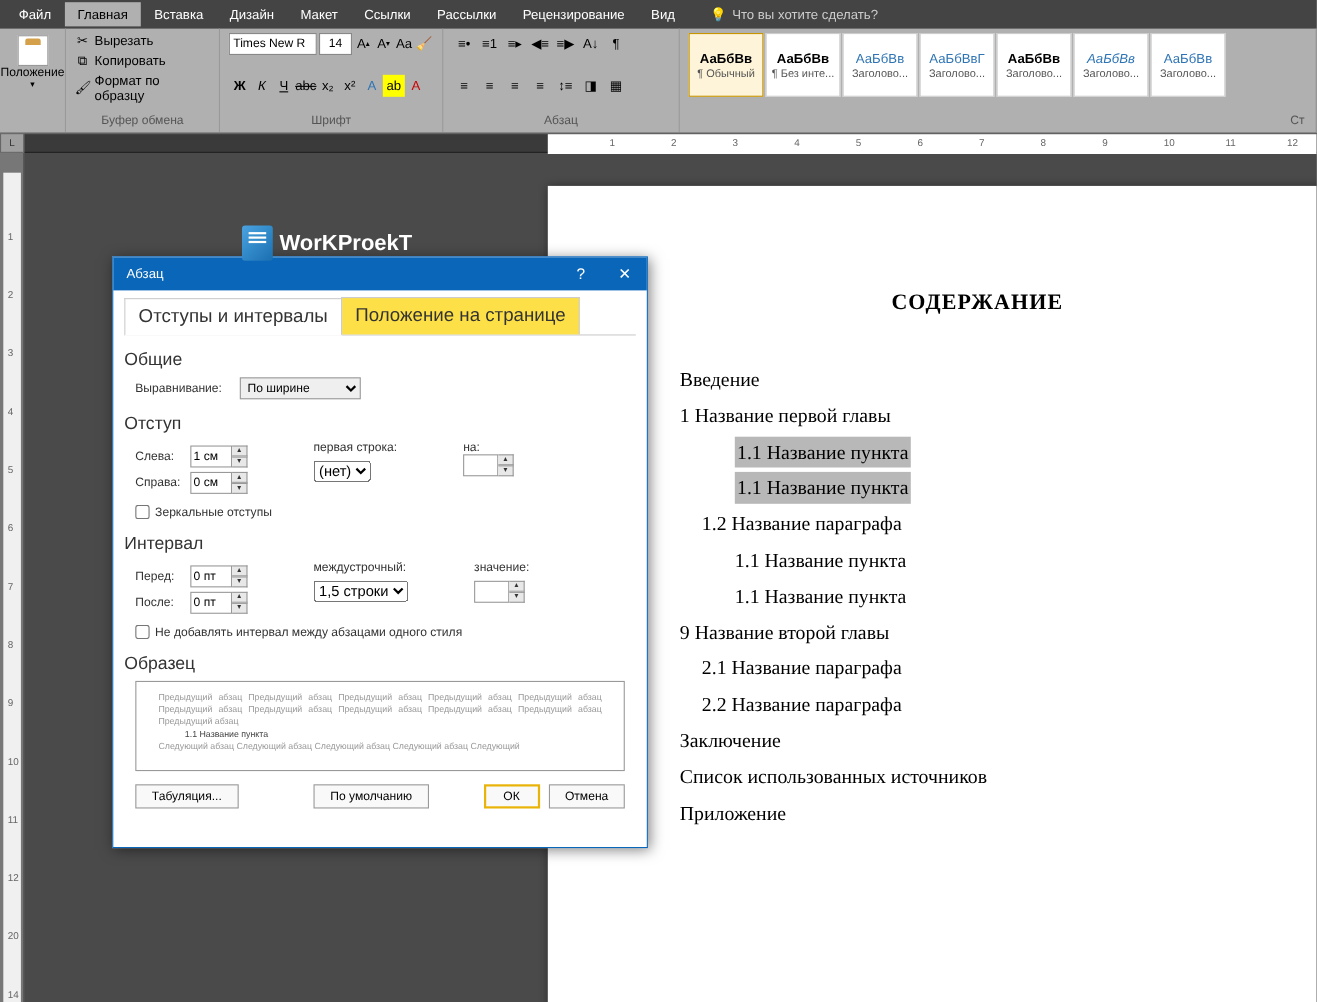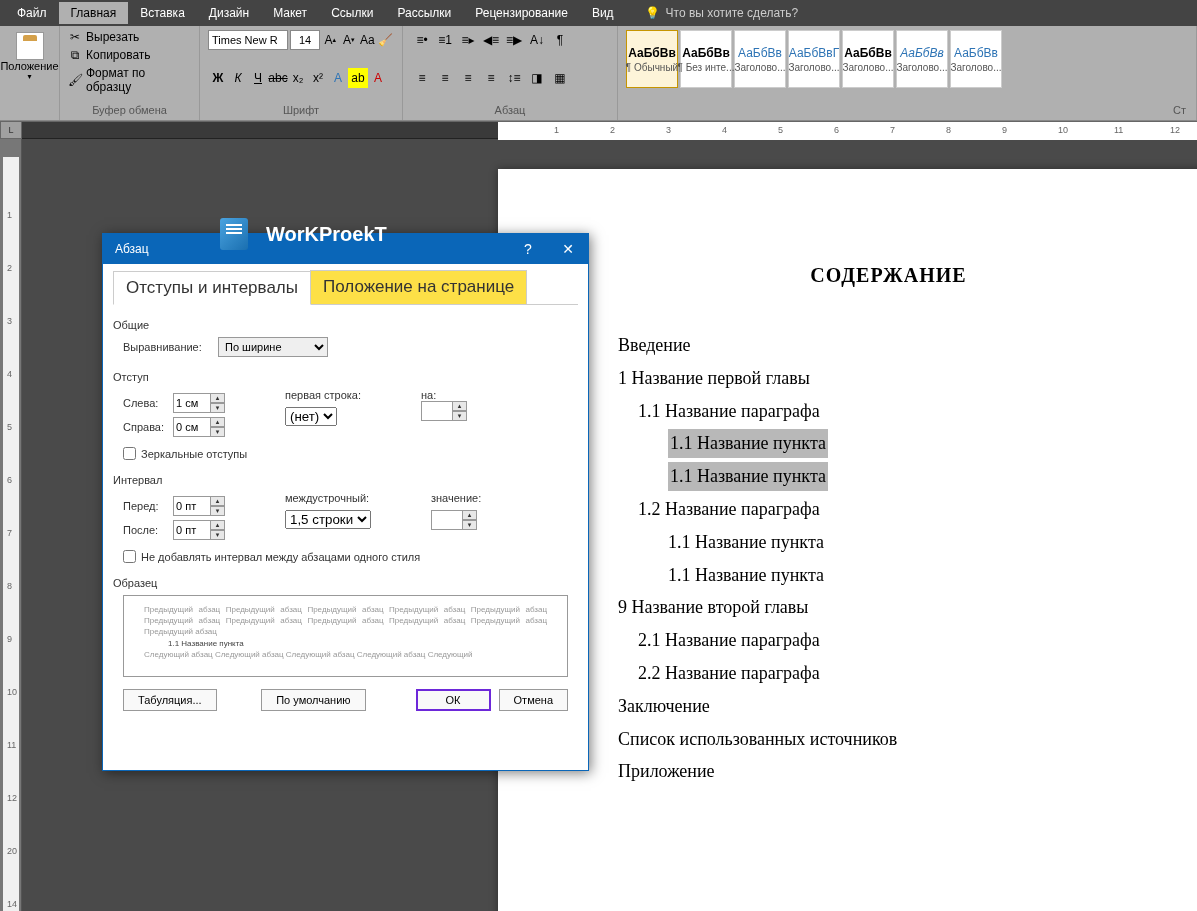--- a/index.html
+++ b/index.html
@@ -38,21 +38,21 @@
 .font-row2 .fb { width: 20px; height: 20px; display: inline-flex; align-items: center; justify-content: center; font-size: 12px; }
 
 
 .para-group { width: 215px; }
 .para-row { display: flex; gap: 1px; padding: 2px; }
 .para-row .pb { width: 22px; height: 20px; display: inline-flex; align-items: center; justify-content: center; font-size: 12px; }
 
 
 .styles-group { flex: 1; display: flex; flex-direction: column; }
 .styles-row { display: flex; gap: 2px; padding: 2px; }
-.style-box { width: 52px; height: 58px; background: #fff; border: 1px solid #ccc; display: flex; flex-direction: column; align-items: center; justify-content: center; font-size: 10px; }
+.style-box { width: 68px; height: 58px; background: #fff; border: 1px solid #ccc; display: flex; flex-direction: column; align-items: center; justify-content: center; font-size: 10px; }
 .style-box .sample { font-size: 12px; margin-bottom: 2px; }
 .style-box.selected { border: 1px solid #c69500; background: #fdf4d9; }
 .style-box .name { font-size: 10px; color: #555; white-space: nowrap; overflow: hidden; width: 64px; text-align: center; }
 
 
 .ruler-h { position: absolute; top: 121px; left: 22px; right: 0; height: 18px; background: #3a3a3a; z-index: 1; border-top:1px solid #666; border-bottom:1px solid #222;}
 .ruler-corner { position: absolute; top:121px; left:0; width:22px; height:18px; background:#a0a0a0; border:1px solid #666; z-index:2; font-size:9px; display:flex; align-items:center; justify-content:center; color:#333;}
 .ruler-v { position: absolute; top: 139px; left: 0; width: 22px; bottom: 0; background: #777; z-index:1; border-right:1px solid #555;}
 .ruler-h-inner { position:absolute; left:476px; right:0; top:0; height:18px; background:#fff; display:flex; align-items:center; font-size:9px; color:#666;}
 .ruler-h-inner .tick { position:absolute; top:3px; }
@@ -68,50 +68,50 @@
 .toc-l1 { padding-left: 0px; }
 .toc-l2 { padding-left: 20px; }
 .toc-l4 { padding-left: 50px; }
 .sel { background: #b8b8b8; display:inline-block; padding: 0 2px;}
 
 
 .dialog { position: absolute; left: 102px; top: 233px; width: 487px; height: 538px; background: #fff; border: 1px solid #0a66b8; box-shadow: 2px 2px 12px rgba(0,0,0,0.5); z-index: 100; }
 .dialog-title { background: #0a66b8; color: #fff; height: 30px; display: flex; align-items: center; justify-content: space-between; padding: 0 0 0 12px; font-size: 12px; }
 .dlg-right { display:flex; }
 .dlg-btn { width: 40px; height: 30px; display: flex; align-items: center; justify-content: center; color: #fff; font-size: 14px;}
-.watermark { position: absolute; left: 220px; top: 218px; z-index: 101; display: flex; align-items: center; color: #fff; font-size: 20px; font-weight: bold; gap: 12px;}
+.watermark { position: absolute; left: 220px; top: 205px; z-index: 101; display: flex; align-items: center; color: #fff; font-size: 20px; font-weight: bold;}
 .watermark .doc-icon { width: 28px; height: 32px; background: linear-gradient(135deg,#4aa3e0,#1a6fb0); border-radius: 3px; margin-right: 6px; position: relative;}
 .watermark .doc-icon::before { content:""; position:absolute; top:6px; left:6px; right:6px; height:2px; background:#fff; box-shadow:0 4px 0 #fff, 0 8px 0 #fff;}
 
 .dialog-body { padding: 6px 10px 10px 10px; font-size: 11px; color: #333; }
 .tabs { display: flex; border-bottom: 1px solid #ccc; }
 .tab { padding: 6px 12px; border: 1px solid #ccc; border-bottom: none; background: #fff; margin-right: -1px; font-size: 17px;}
 .tab.active { background: #fff; border-bottom: 1px solid #fff; position: relative; top: 1px;}
 .tab.inactive { background: #fde047; }
 
-.fieldset-label { font-size: 11px; margin-top: 14px; margin-bottom: 6px; color: #333; }
+.fieldset-label { font-size: 16px; margin-top: 14px; margin-bottom: 6px; color: #333; }
 .form-row { display: flex; align-items: center; margin: 4px 0 4px 10px; font-size: 11px;}
 .form-row label { width: 95px; }
 .form-row select, .form-row input.txt { height: 20px; border: 1px solid #999; font-size: 11px; padding: 0 2px; }
 .form-row select.wide { width: 110px; }
 .spin-wrap { display: flex; }
 .spin-wrap input { width: 38px; height: 20px; border: 1px solid #999; font-size: 11px; padding-left: 2px;}
 .spin-arrows { display: flex; flex-direction: column; width: 14px;}
 .spin-arrows .sa { height: 10px; border: 1px solid #999; border-left: none; background: #e8e8e8; font-size: 7px; line-height:8px; text-align: center;}
 .chk-row { margin: 6px 0 0 10px; display: flex; align-items: center; font-size: 11px; }
 .chk-row input { margin-right: 5px; }
 
 .preview-box { border: 1px solid #999; margin: 6px 10px 0 10px; height: 82px; padding: 8px 20px; font-size: 8px; color: #999; line-height: 1.4; overflow: hidden; text-align: justify;}
 .preview-box .cur { color: #444; font-size: 8px; text-align: left; padding-left: 24px;}
 
 .dlg-buttons { display: flex; justify-content: space-between; padding: 12px 10px 0 10px; }
 .dlg-buttons .left { display:flex; gap:6px;}
 .dlg-buttons .right { display:flex; gap:6px;}
 .dlg-buttons button { padding: 4px 14px; font-size: 11px; border: 1px solid #999; background: #f9f9f9;}
-.dlg-buttons button.primary { border: 2px solid #6d28d9; padding: 3px 28px;}
+.dlg-buttons button.primary { border: 2px solid #eab308; padding: 3px 16px;}
 
 .col-3 { display: flex; gap: 60px; margin-left: 10px;}
 .sel-highlight { background: #0a66b8; color: #fff; }
 </style>
 </head>
 <body>
 
 <div class="ribbon-tabs">
   <div class="ribbon-tab">Файл</div>
   <div class="ribbon-tab active">Главная</div>
@@ -274,21 +274,20 @@
     </div>
 </div>
 
 <div class="workspace">
   <div class="page">
     <div class="page-content">
       <h2>СОДЕРЖАНИЕ</h2>
       <div id="toc">
           <div class="toc-line toc-l1">Введение</div>
           <div class="toc-line toc-l1">1 Название первой главы</div>
-          <div class="toc-line toc-l2">1.1 Название параграфа</div>
           <div class="toc-line toc-l4"><span class="sel">1.1 Название пункта</span></div>
           <div class="toc-line toc-l4"><span class="sel">1.1 Название пункта</span></div>
           <div class="toc-line toc-l2">1.2 Название параграфа</div>
           <div class="toc-line toc-l4">1.1 Название пункта</div>
           <div class="toc-line toc-l4">1.1 Название пункта</div>
           <div class="toc-line toc-l1">9 Название второй главы</div>
           <div class="toc-line toc-l2">2.1 Название параграфа</div>
           <div class="toc-line toc-l2">2.2 Название параграфа</div>
           <div class="toc-line toc-l1">Заключение</div>
           <div class="toc-line toc-l1">Список использованных источников</div>

